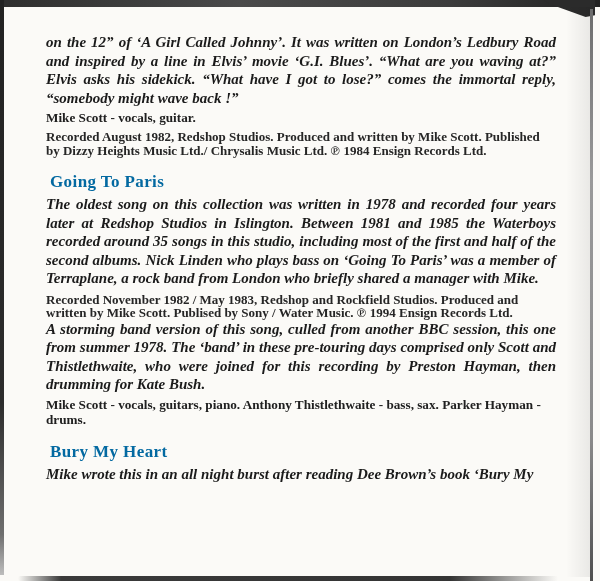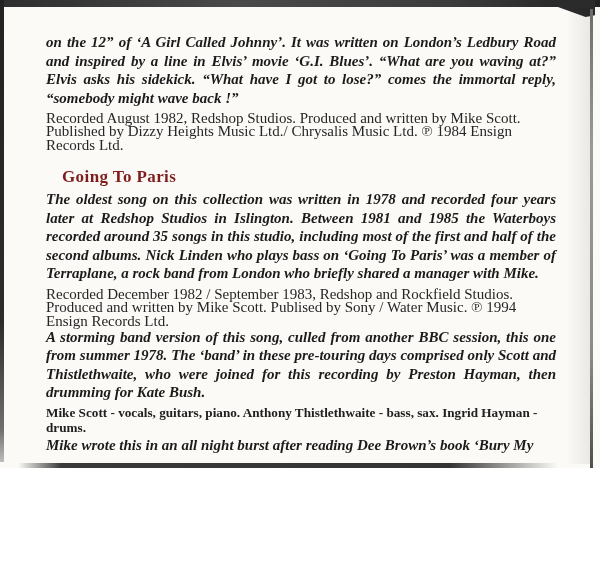--- a/index.html
+++ b/index.html
@@ -3,21 +3,21 @@
   <meta charset="utf-8">
   <style>
     html, body { margin: 0; padding: 0; }
     body {
       width: 600px; height: 581px;
       background: #ffffff;
       font-family: "Liberation Serif", serif;
     }
     .scan {
       position: relative;
-      width: 600px; height: 468px;
+      width: 600px; height: 581px;
       background: #fbfaf7;
       overflow: hidden;
       color: #1d1d1d;
     }
     
     .edge-top {
       position: absolute; top: 0; left: 0; right: 0; height: 7px;
       background: linear-gradient(90deg, #2e2e2e, #4a4a4a 40%, #3c3c3c 75%, #222222);
     }
     .edge-left {
@@ -58,63 +58,65 @@
     }
     .credits {
       margin: 3px 0 0 0;
       font-weight: 700;
       font-size: 13.2px;
       line-height: 15.4px;
       color: #202020;
     }
     .small {
       margin: 5px 0 0 0;
-      font-weight: 400;
-      font-size: 15px;
+      font-weight: 700;
+      font-size: 13px;
       line-height: 13.4px;
       color: #262626;
     }
     .song-title {
-      margin: 15px 0 4px 16px;
+      margin: 15px 0 4px 4px;
       font-weight: 700;
       font-size: 17px;
       line-height: 19px;
       letter-spacing: 0.4px;
-      color: #7f1d1d;
+      color: #0369a1;
     }
     section { margin: 0; }
   </style>
 </head>
 <body>
 
 <div class="scan">
 
   <div class="edge-top"></div>
   <div class="corner-tr"></div>
   <div class="right-shadow"></div>
   <div class="edge-right-line"></div>
   <div class="edge-left"></div>
   <div class="edge-bottom"></div>
 
   <div class="content">
 
     <section>
       <p class="lyric">on the 12” of ‘A Girl Called Johnny’. It was written on London’s Ledbury Road and inspired by a line in Elvis’ movie ‘G.I. Blues’. “What are you waving at?” Elvis asks his sidekick. “What have I got to lose?” comes the immortal reply, “somebody might wave back !”</p>
+      <p class="credits">Mike Scott - vocals, guitar.</p>
       <p class="small">Recorded August 1982, Redshop Studios. Produced and written by Mike Scott. Published by Dizzy Heights Music Ltd./ Chrysalis Music Ltd. ℗ 1984 Ensign Records Ltd.</p>
     </section>
 
     <section>
       <h2 class="song-title">Going To Paris</h2>
       <p class="lyric">The oldest song on this collection was written in 1978 and recorded four years later at Redshop Studios in Islington. Between 1981 and 1985 the Waterboys recorded around 35 songs in this studio, including most of the first and half of the second albums. Nick Linden who plays bass on ‘Going To Paris’ was a member of Terraplane, a rock band from London who briefly shared a manager with Mike.</p>
-      <p class="small">Recorded December 1982 / September 1983, Redshop and Rockfield Studios. Produced and written by Mike Scott. Publised by Sony / Water Music. ℗ 1994 Ensign Records Ltd.</p>
+      <p class="small">Recorded November 1982 / May 1983, Redshop and Rockfield Studios. Produced and written by Mike Scott. Publised by Sony / Water Music. ℗ 1994 Ensign Records Ltd.</p>
     </section>
 
     <section>
       <p class="lyric">A storming band version of this song, culled from another BBC session, this one from summer 1978. The ‘band’ in these pre-touring days comprised only Scott and Thistlethwaite, who were joined for this recording by Preston Hayman, then drumming for Kate Bush.</p>
-      <p class="credits">Mike Scott - vocals, guitars, piano. Anthony Thistlethwaite - bass, sax. Ingrid Hayman - drums.</p>
+      <p class="credits">Mike Scott - vocals, guitars, piano. Anthony Thistlethwaite - bass, sax. Parker Hayman - drums.</p>
     </section>
 
     <section>
+      <h2 class="song-title">Bury My Heart</h2>
       <p class="lyric">Mike wrote this in an all night burst after reading Dee Brown’s book ‘Bury My</p>
     </section>
 
   </div>
 </div>
 
 </body></html>

